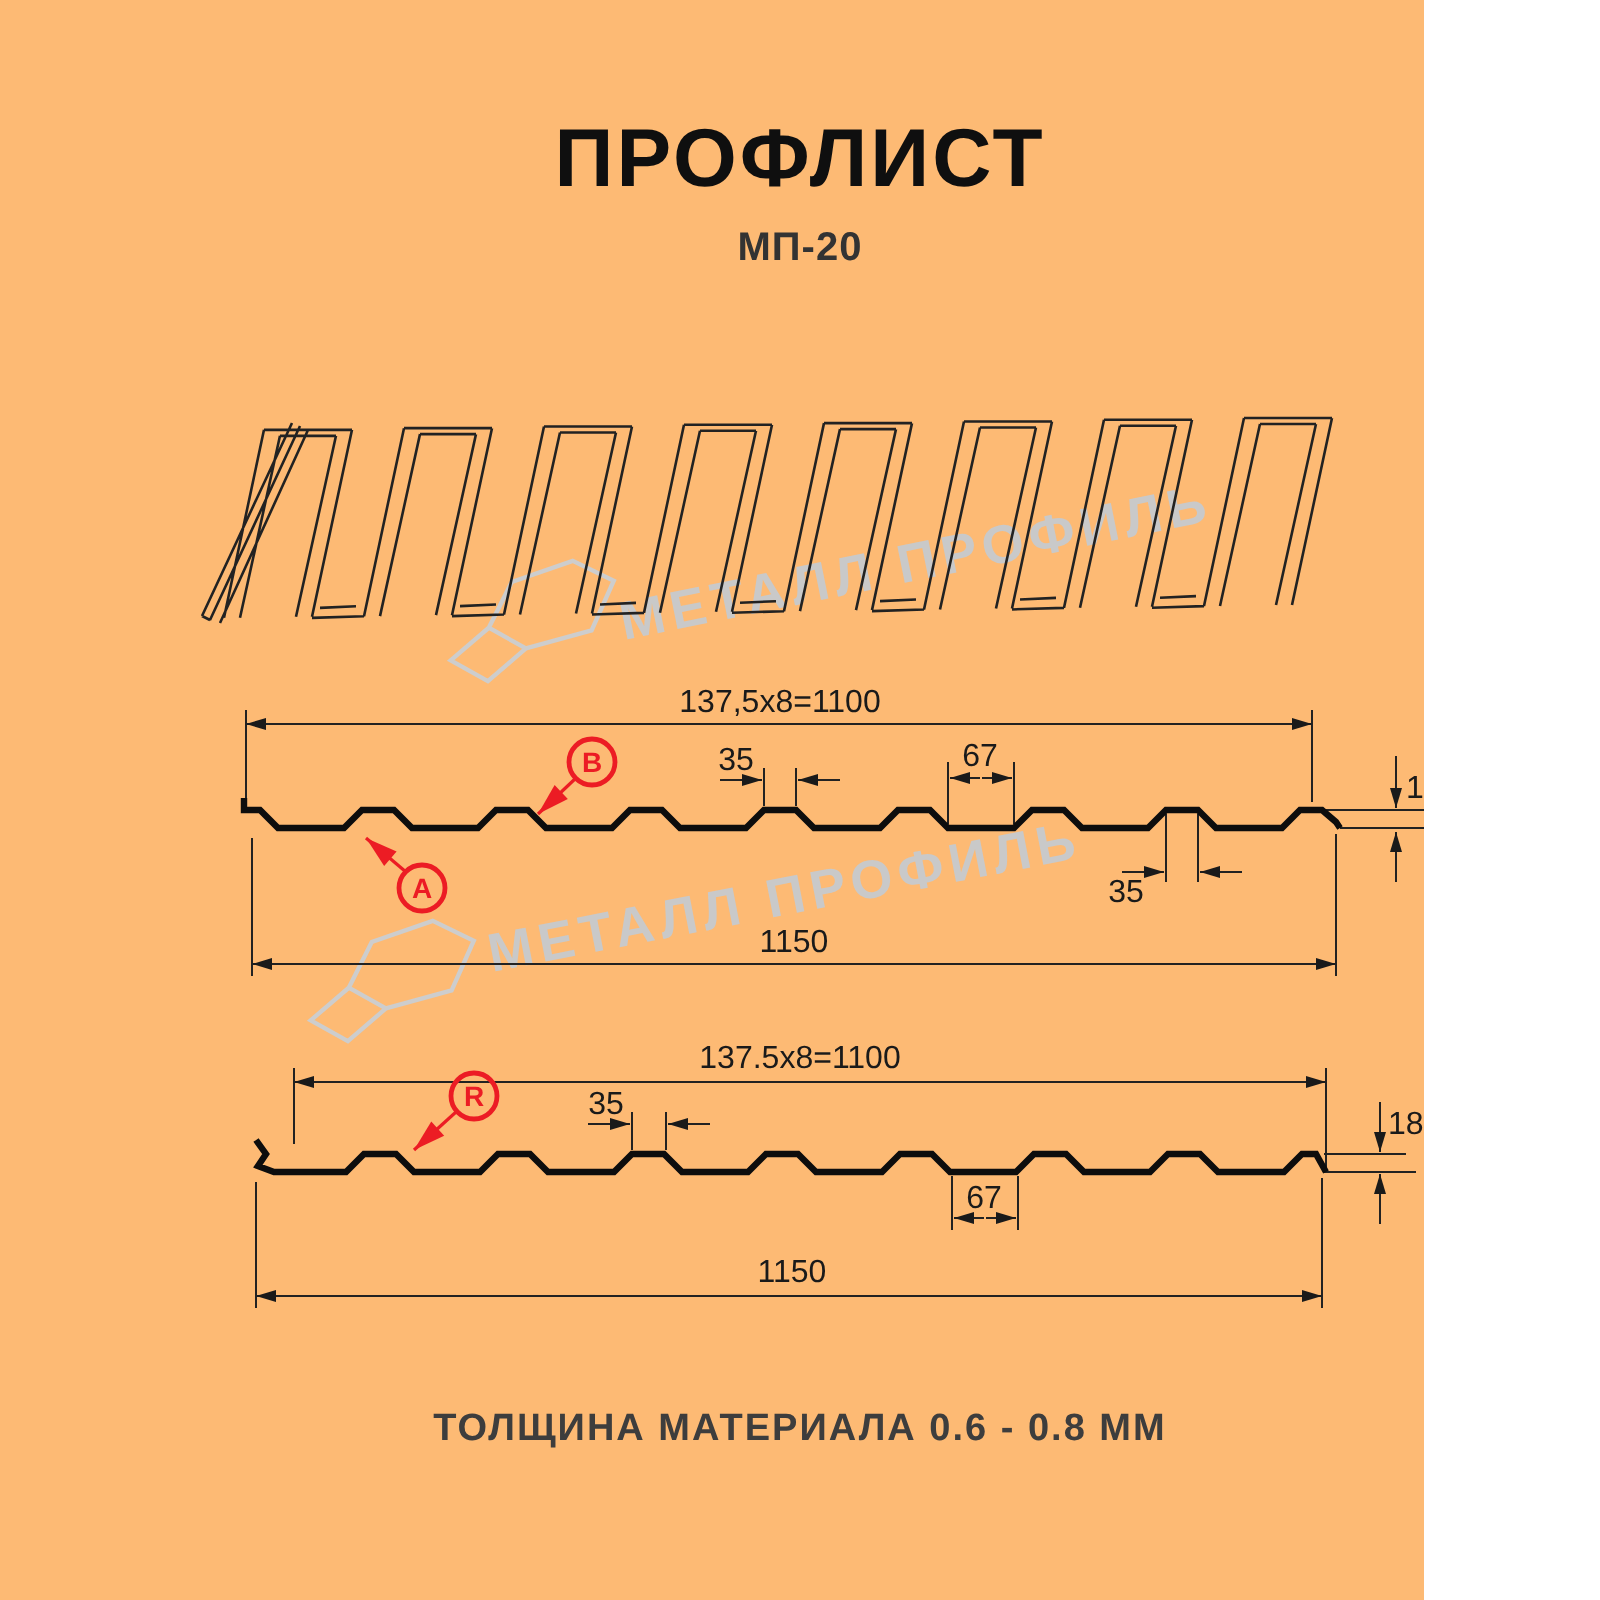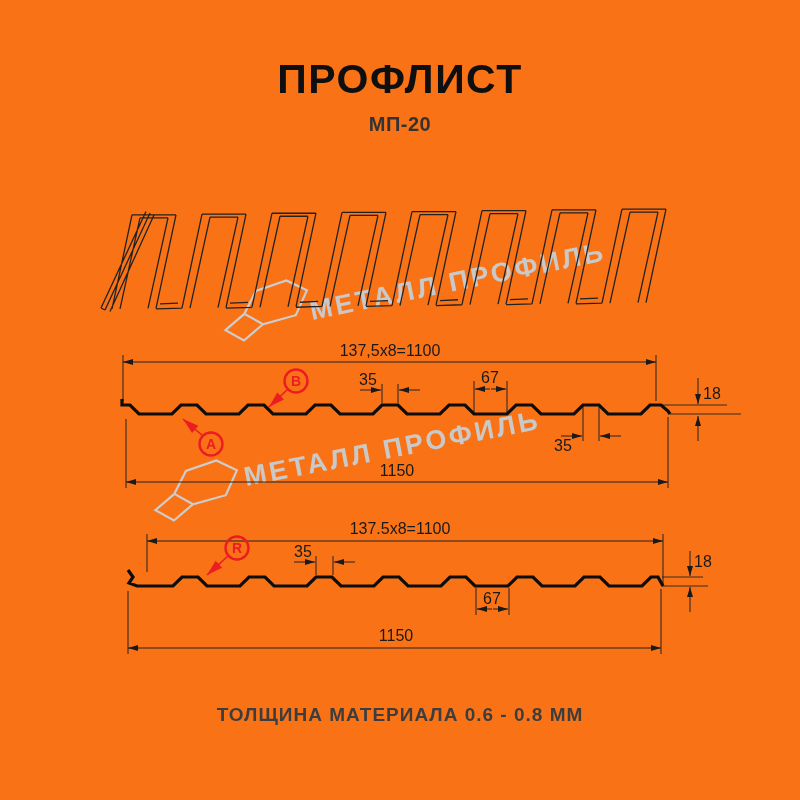--- a/index.html
+++ b/index.html
@@ -1,16 +1,16 @@
 <!DOCTYPE html>
 <html><head>
 <meta charset="utf-8">
 <style>
   html,body{margin:0;padding:0;background:#ffffff;}
-  #stage{position:relative;width:800px;height:800px;background:#f97316;overflow:hidden;
+  #stage{position:relative;width:712px;height:800px;background:#fdba74;overflow:hidden;
          font-family:"Liberation Sans",sans-serif;}
   .title{position:absolute;top:56px;left:0;width:800px;text-align:center;
          font-size:41px;font-weight:700;letter-spacing:1.5px;color:#0f0f0f;}
   .subtitle{position:absolute;top:113px;left:0;width:800px;text-align:center;
          font-size:20px;font-weight:600;letter-spacing:.5px;color:#333;}
   .footer{position:absolute;top:704px;left:0;width:800px;text-align:center;
          font-size:19px;font-weight:600;letter-spacing:1px;color:#3d3d3d;}
   svg{position:absolute;left:0;top:0;}
   .dimtxt{font-family:"Liberation Sans",sans-serif;font-size:16px;fill:#1a1a1a;}
   .lbltxt{font-family:"Liberation Sans",sans-serif;font-size:14px;font-weight:600;fill:#ec1c24;}

